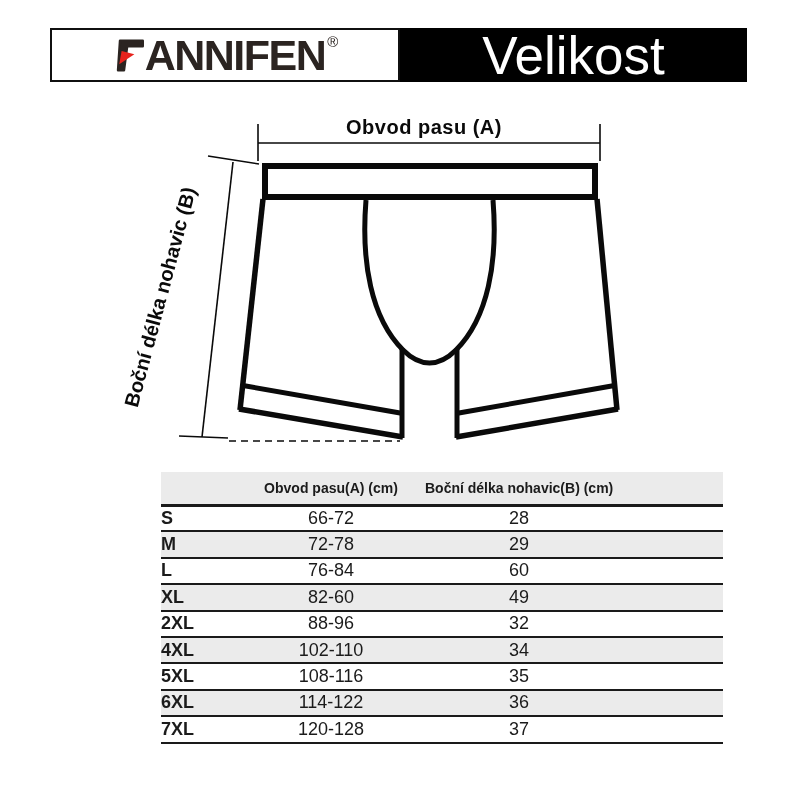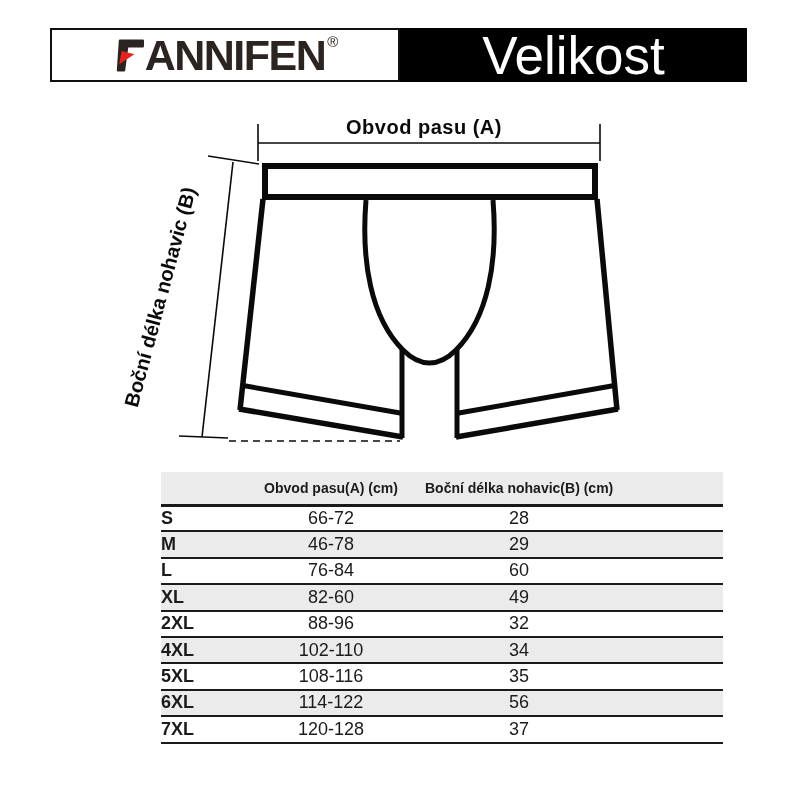--- a/index.html
+++ b/index.html
@@ -98,21 +98,21 @@
     <th></th>
   </tr>
   <tr class="data">
     <td class="size">S</td>
     <td class="val">66-72</td>
     <td class="val">28</td>
     <td></td>
   </tr>
   <tr class="data">
     <td class="size">M</td>
-    <td class="val">46-78</td>
+    <td class="val">72-78</td>
     <td class="val">29</td>
     <td></td>
   </tr>
   <tr class="data">
     <td class="size">L</td>
     <td class="val">76-84</td>
     <td class="val">60</td>
     <td></td>
   </tr>
   <tr class="data">
@@ -135,21 +135,21 @@
   </tr>
   <tr class="data">
     <td class="size">5XL</td>
     <td class="val">108-116</td>
     <td class="val">35</td>
     <td></td>
   </tr>
   <tr class="data">
     <td class="size">6XL</td>
     <td class="val">114-122</td>
-    <td class="val">56</td>
+    <td class="val">36</td>
     <td></td>
   </tr>
   <tr class="data">
     <td class="size">7XL</td>
     <td class="val">120-128</td>
     <td class="val">37</td>
     <td></td>
   </tr>
 </tbody>
   </table>

